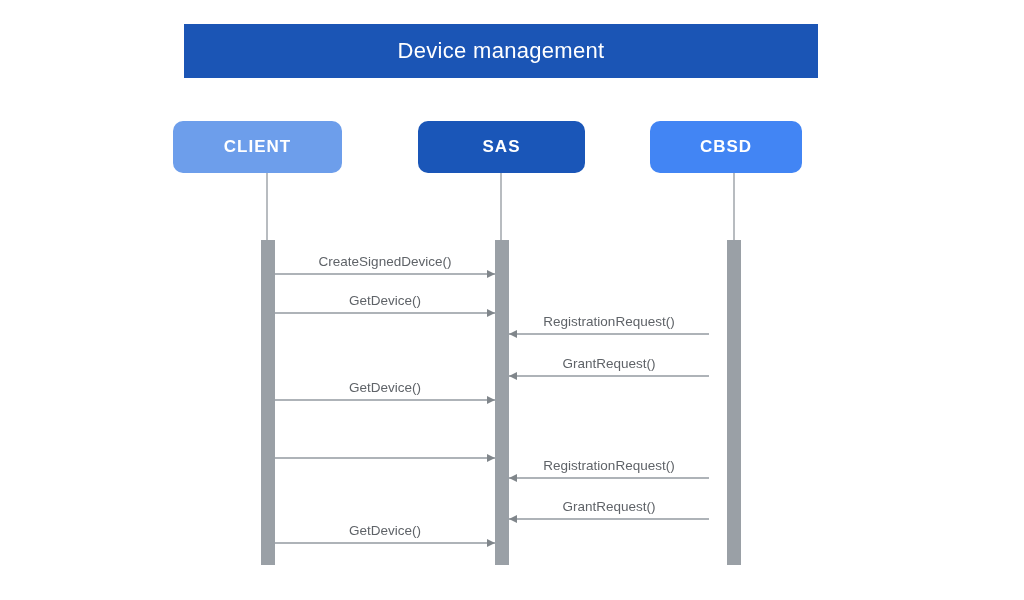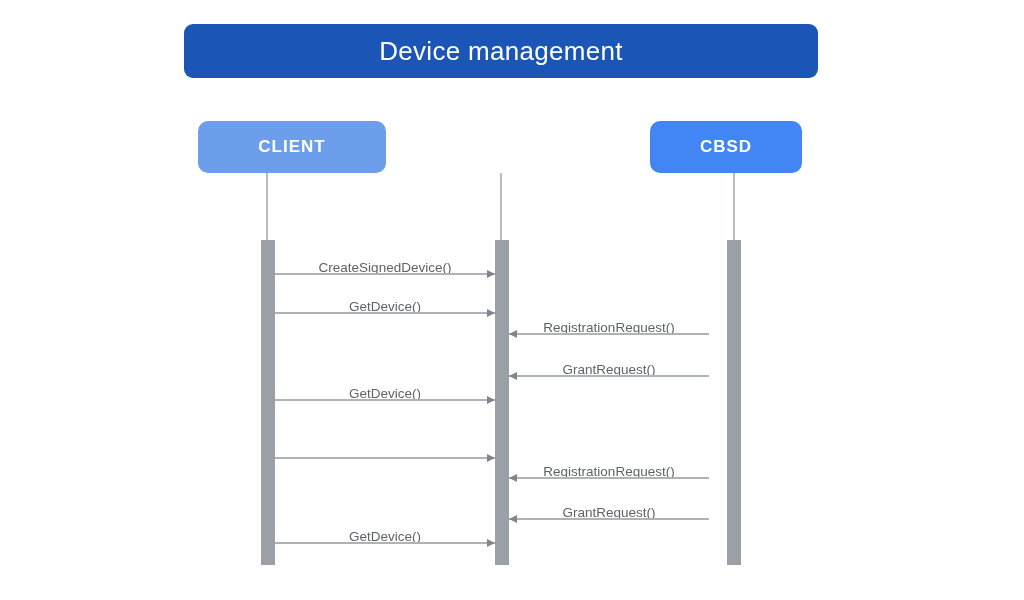--- a/index.html
+++ b/index.html
@@ -15,40 +15,40 @@
     background: #ffffff;
     overflow: hidden;
   }
   .title-bar {
     position: absolute;
     left: 184px;
     top: 24px;
     width: 634px;
     height: 54px;
     background: var(--title-bg, #1B55B5);
-    border-radius: 9px;
+    border-radius: 0;
     color: var(--text-on-blue, #ffffff);
-    font-size: 26px;
+    font-size: 22px;
     line-height: 54px;
     text-align: center;
     letter-spacing: 0.3px;
   }
   .actor-box {
     position: absolute;
     top: 121px;
     height: 52px;
     border-radius: 10px;
     color: var(--text-on-blue, #ffffff);
     font-size: 17px;
     font-weight: bold;
     letter-spacing: 1px;
     line-height: 52px;
     text-align: center;
   }
-  .actor-client { left: 198px; width: 188px; background: var(--client-bg, #6D9EEB); }
+  .actor-client { left: 173px; width: 169px; background: var(--client-bg, #6D9EEB); }
   .actor-sas    { left: 418px; width: 167px; background: var(--sas-bg, #1A56B8); }
   .actor-cbsd   { left: 650px; width: 152px; background: var(--cbsd-bg, #4285F4); }
 
   .lifeline {
     position: absolute;
     top: 173px;
     height: 67px;
     width: 2px;
     background: var(--lifeline, #B8BCC0);
   }
@@ -69,21 +69,21 @@
 
   .message {
     position: absolute;
     height: 26px;
   }
   .dir-right { left: 275px; width: 220px; }
   .dir-left  { left: 509px; width: 200px; }
 
   .msg-label {
     position: absolute;
-    bottom: 0;
+    bottom: 6px;
     left: 0;
     width: 100%;
     text-align: center;
     font-size: 13.5px;
     color: var(--message-text, #5F6368);
     white-space: nowrap;
   }
   .msg-line {
     position: absolute;
     bottom: 0;
@@ -110,20 +110,21 @@
   }
 </style>
 </head>
 <body>
 
 <div class="canvas">
 
   <div class="title-bar">Device management</div>
 
   <div class="actor-box actor-client">CLIENT</div>
+  <div class="actor-box actor-sas">SAS</div>
   <div class="actor-box actor-cbsd">CBSD</div>
 
   <div class="lifeline lifeline-client"></div>
   <div class="lifeline lifeline-sas"></div>
   <div class="lifeline lifeline-cbsd"></div>
 
   <div class="activation-bar bar-client"></div>
   <div class="activation-bar bar-sas"></div>
   <div class="activation-bar bar-cbsd"></div>
 

